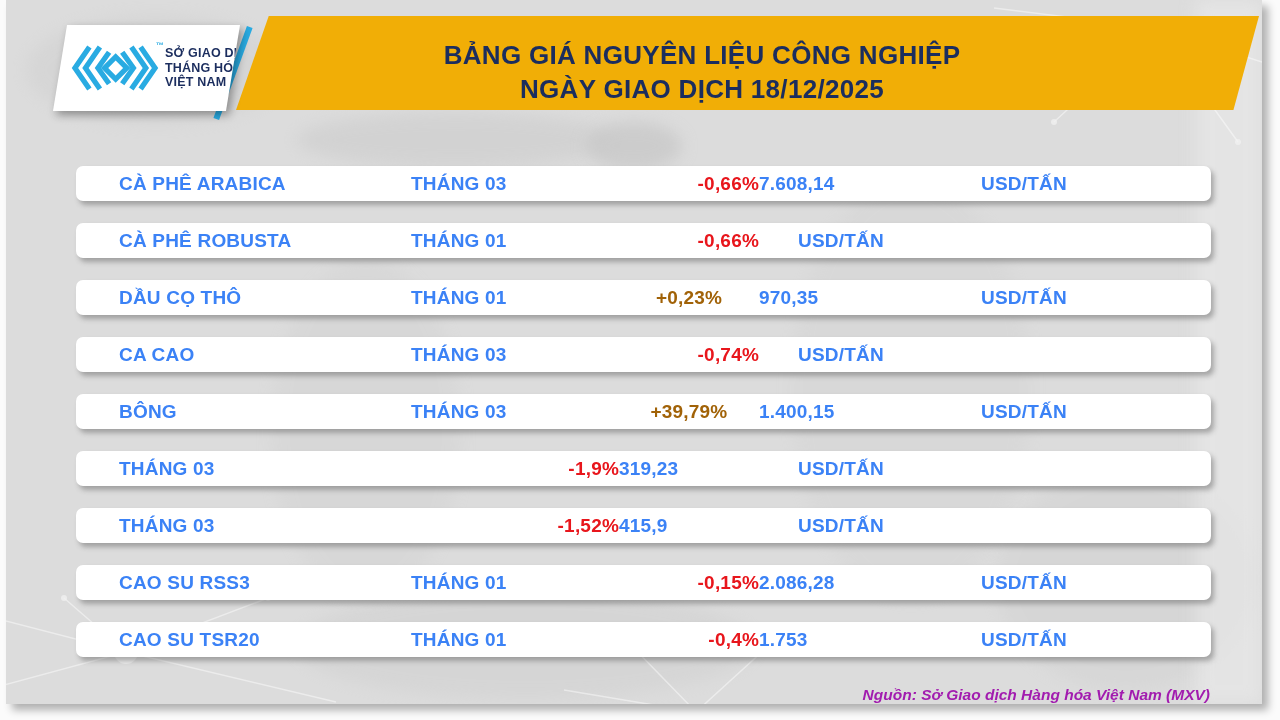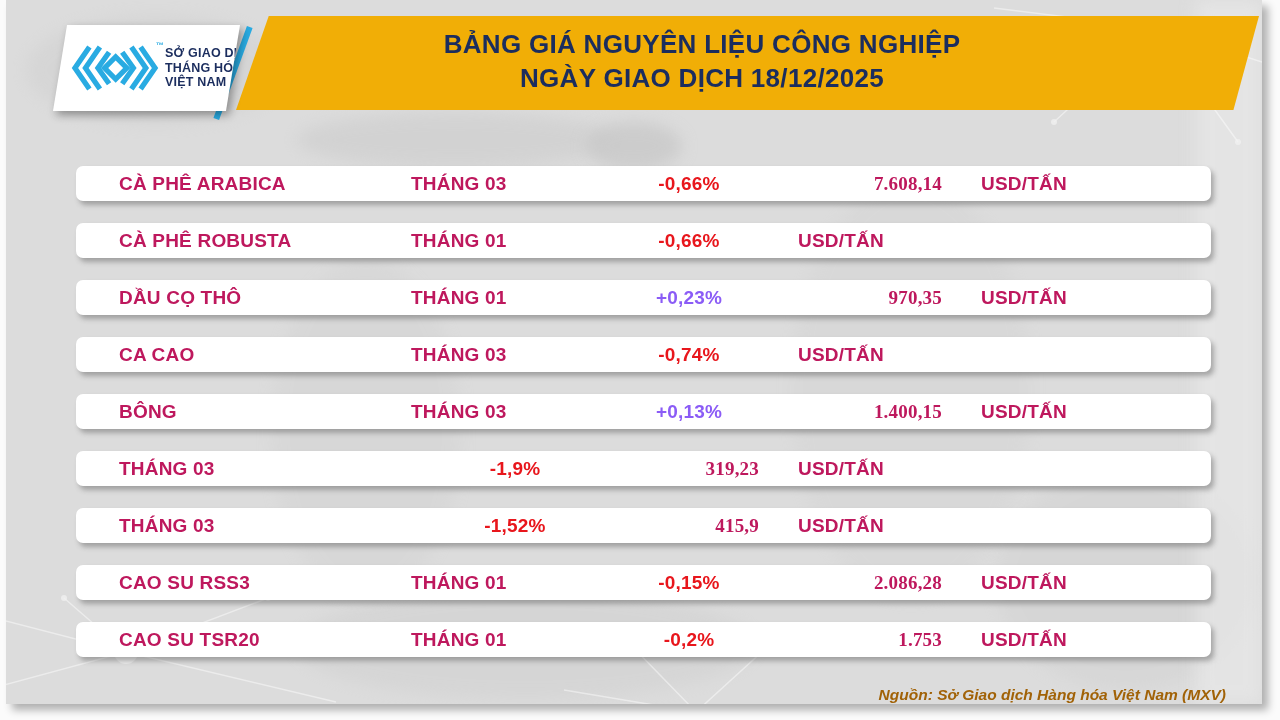--- a/index.html
+++ b/index.html
@@ -4,51 +4,51 @@
 <style>
   html,body{margin:0;padding:0;width:1280px;height:720px;overflow:hidden;background:#fbfbfb;
     font-family:"Liberation Sans", sans-serif;}
   .panel{position:absolute;left:6px;top:0;width:1256px;height:704px;background:#dcdcdc;
     box-shadow:6px 6px 8px rgba(0,0,0,0.30);overflow:hidden;}
   .decor{position:absolute;left:0;top:0;width:100%;height:100%;pointer-events:none;}
 
   
   .banner{position:absolute;left:230px;top:16px;width:1023px;height:94px;background:#F1AE06;
     clip-path:polygon(3.2% 0, 100% 0, 97.5% 100%, 0 100%);}
-  .title{position:absolute;left:126px;top:11px;width:680px;text-align:center;
+  .title{position:absolute;left:126px;top:22px;width:680px;text-align:center;
     color:#1B2D5E;font-weight:700;font-size:26px;line-height:34px;letter-spacing:0.3px;}
 
   
   .logo-wrap{position:absolute;left:47px;top:25px;width:187px;height:86px;
     filter:drop-shadow(3px 4px 4px rgba(0,0,0,0.35));}
   .logo-plate{position:absolute;left:0;top:0;width:100%;height:100%;background:#ffffff;
     clip-path:polygon(7.5% 0, 100% 0, 92.5% 100%, 0 100%);display:flex;align-items:center;}
   .logo-icon{margin-left:18px;width:88px;height:54px;flex:0 0 auto;}
   .logo-text{margin-left:6px;color:#1B2D5E;font-weight:700;font-size:12.5px;line-height:14.5px;
     letter-spacing:0.2px;white-space:nowrap;}
   .tm{position:absolute;left:103px;top:16px;font-size:8px;color:#29ABE2;font-weight:700;}
   .slash{position:absolute;left:224px;top:24px;width:6px;height:98px;background:#29ABE2;
     transform:rotate(20deg);}
 
   
   .table{position:absolute;left:70px;top:166px;width:1135px;}
   .row{height:35px;margin-bottom:22px;background:#ffffff;border-radius:7px;
     box-shadow:3px 4px 5px rgba(90,90,90,0.45);
     display:grid;grid-template-columns:292px 208px 140px 183px 1fr;align-items:center;
     padding-left:43px;box-sizing:border-box;}
-  .row span{font-size:19px;font-weight:700;color:#be185d;letter-spacing:0.2px;}
+  .row span{font-size:19px;font-weight:700;color:#3b82f6;letter-spacing:0.2px;}
   .row .change{text-align:center;}
-  .row .chg-down{color:#E8161C;}
-  .row .chg-up{color:#8b5cf6;}
-  .row .price{text-align:right;font-family:Liberation Serif, serif;}
+  .row .chg-down{color:#E8161C;text-align:right;}
+  .row .chg-up{color:#a16207;}
+  .row .price{text-align:left;}
   .row .unit{padding-left:39px;}
 
   
-  .source{position:absolute;right:36px;top:686px;font-size:15.5px;font-weight:700;
-    font-style:italic;color:#a16207;}
+  .source{position:absolute;right:52px;top:686px;font-size:15.5px;font-weight:700;
+    font-style:italic;color:#a21caf;}
 </style>
 </head>
 <body>
 
 <div class="panel">
 
   <svg class="decor" viewBox="0 0 1256 704" preserveAspectRatio="none">
     <defs>
         <filter id="b" x="-50%" y="-50%" width="200%" height="200%">
           <feGaussianBlur stdDeviation="8"></feGaussianBlur>
@@ -133,21 +133,21 @@
   </div>
       <div class="row">
     <span class="name">CA CAO</span>
     <span class="month">THÁNG 03</span>
     <span class="change chg-down">-0,74%</span>
     <span class="unit">USD/TẤN</span>
   </div>
       <div class="row">
     <span class="name">BÔNG</span>
     <span class="month">THÁNG 03</span>
-    <span class="change chg-up">+0,13%</span>
+    <span class="change chg-up">+39,79%</span>
     <span class="price">1.400,15</span>
     <span class="unit">USD/TẤN</span>
   </div>
       <div class="row">
     <span class="month">THÁNG 03</span>
     <span class="change chg-down">-1,9%</span>
     <span class="price">319,23</span>
     <span class="unit">USD/TẤN</span>
   </div>
       <div class="row">
@@ -159,20 +159,20 @@
       <div class="row">
     <span class="name">CAO SU RSS3</span>
     <span class="month">THÁNG 01</span>
     <span class="change chg-down">-0,15%</span>
     <span class="price">2.086,28</span>
     <span class="unit">USD/TẤN</span>
   </div>
       <div class="row">
     <span class="name">CAO SU TSR20</span>
     <span class="month">THÁNG 01</span>
-    <span class="change chg-down">-0,2%</span>
+    <span class="change chg-down">-0,4%</span>
     <span class="price">1.753</span>
     <span class="unit">USD/TẤN</span>
   </div>
     </div>
 
   <div class="source">Nguồn: Sở Giao dịch Hàng hóa Việt Nam (MXV)</div>
 </div>
 
 </body></html>

